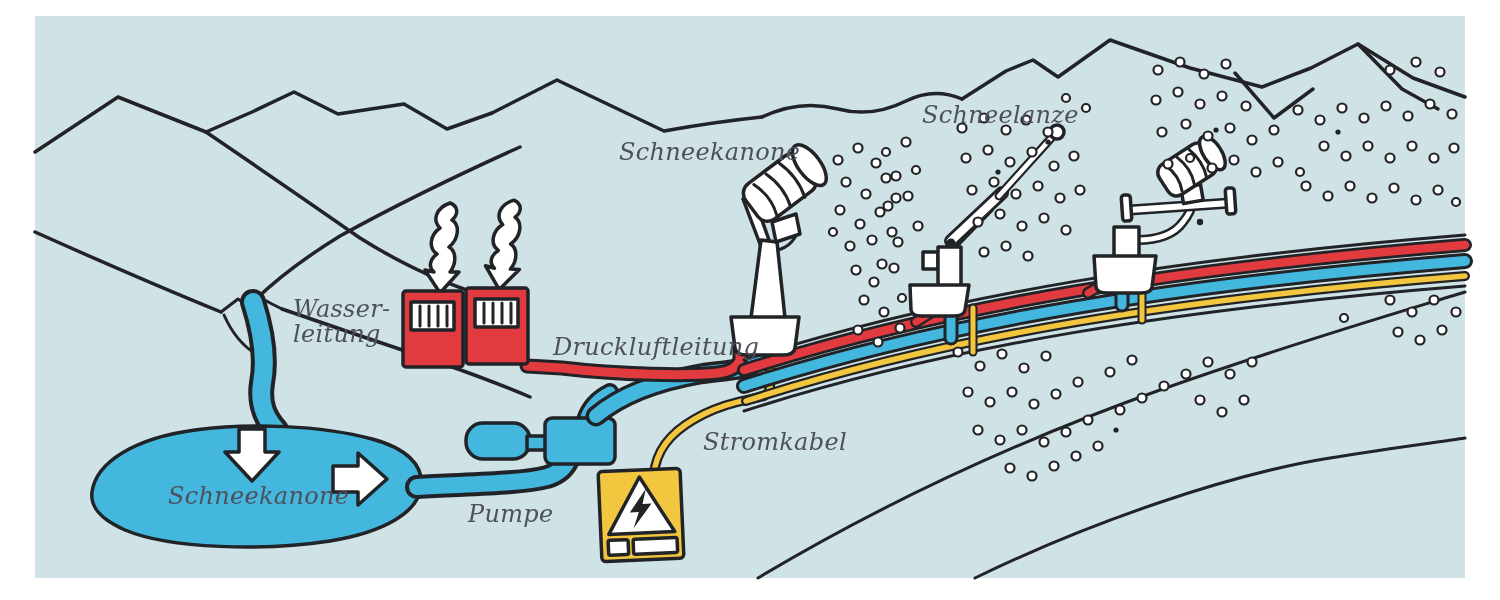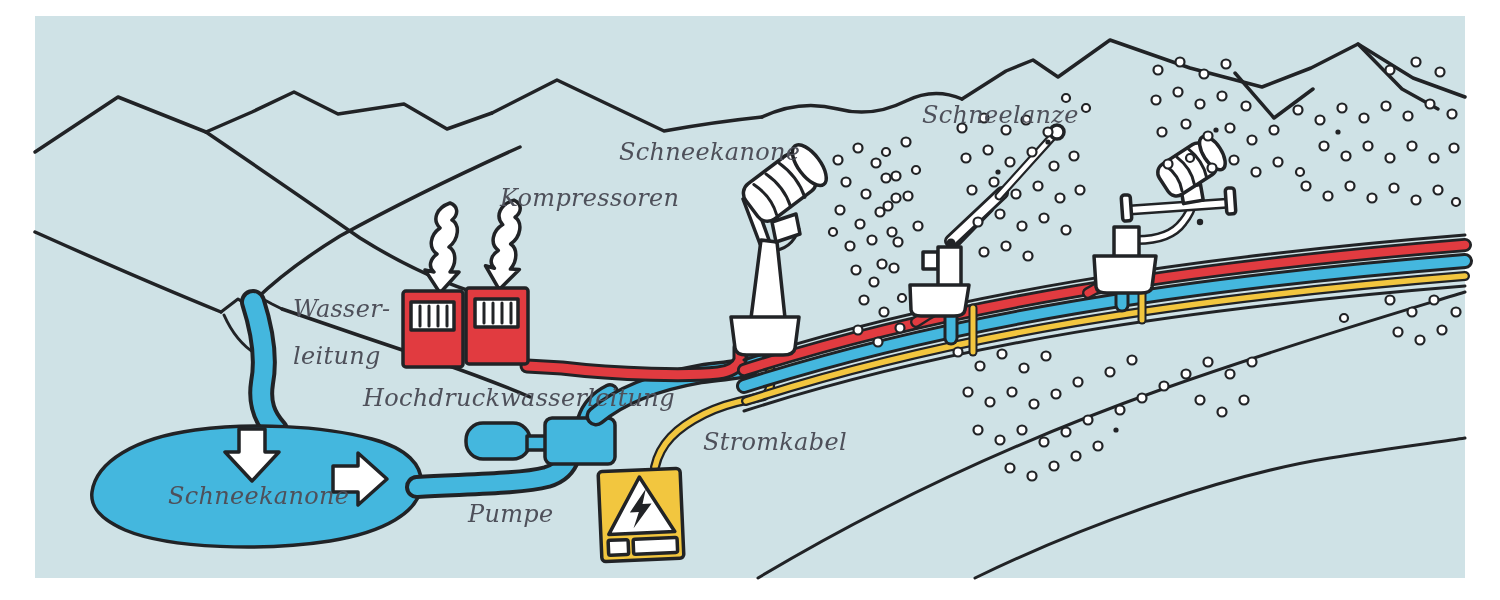--- a/index.html
+++ b/index.html
@@ -354,21 +354,20 @@
         <circle class="dot" cx="1456" cy="312" r="4.5"></circle>
     <circle class="dot" cx="1398" cy="332" r="4.5"></circle>
         <circle class="dot" cx="1420" cy="340" r="4.5"></circle>
     <circle class="dot" cx="1442" cy="330" r="4.5"></circle>
         <circle class="dot" cx="1344" cy="318" r="4"></circle>
   </g>
 </svg>
 
   <div class="lbl" style="left:619px;top:138px">Schneekanone</div>
   <div class="lbl" style="left:922px;top:101px">Schneelanze</div>
-  <div class="lbl" style="left:500px;top:184px">Kompressoren</div>
+  <div class="lbl" style="left:553px;top:333px">Druckluftleitung</div>
   <div class="lbl" style="left:293px;top:295px">Wasser-</div>
-  <div class="lbl" style="left:293px;top:342px">leitung</div>
-  <div class="lbl" style="left:363px;top:384px">Hochdruckwasserleitung</div>
+  <div class="lbl" style="left:293px;top:320px">leitung</div>
   <div class="lbl" style="left:168px;top:482px">Schneekanone</div>
   <div class="lbl" style="left:468px;top:500px">Pumpe</div>
   <div class="lbl" style="left:703px;top:428px">Stromkabel</div>
 
 </div>
 
 </body></html>

